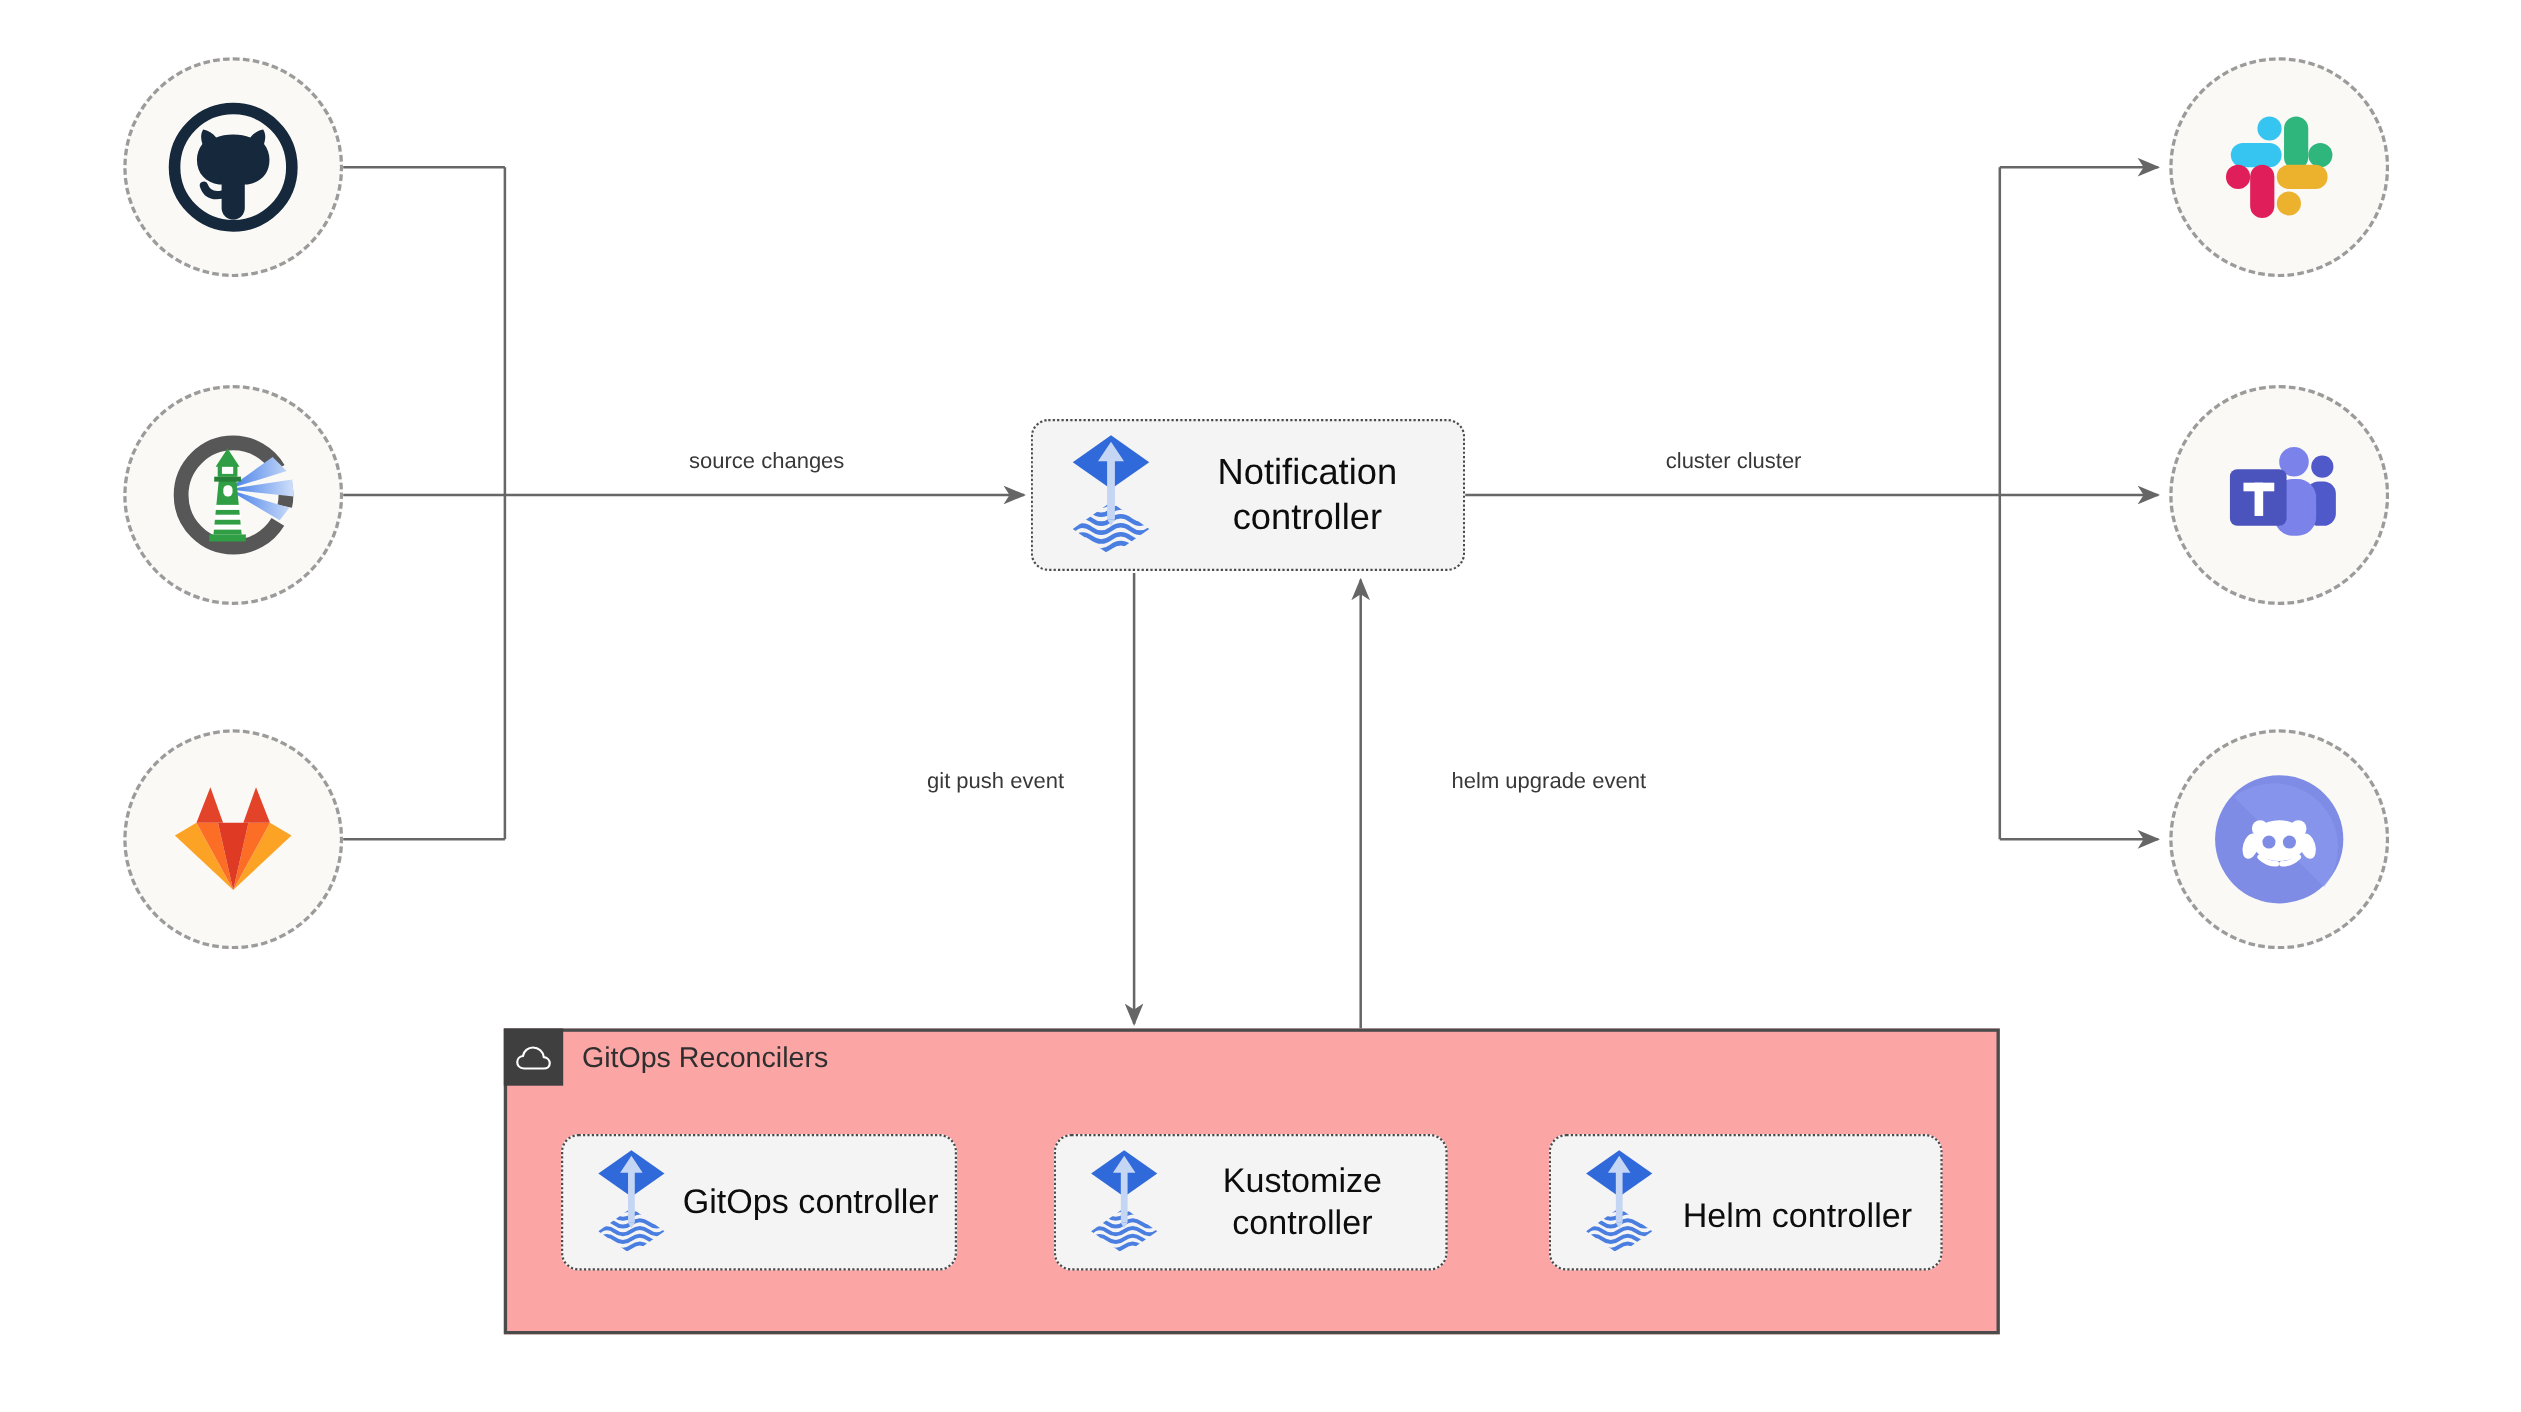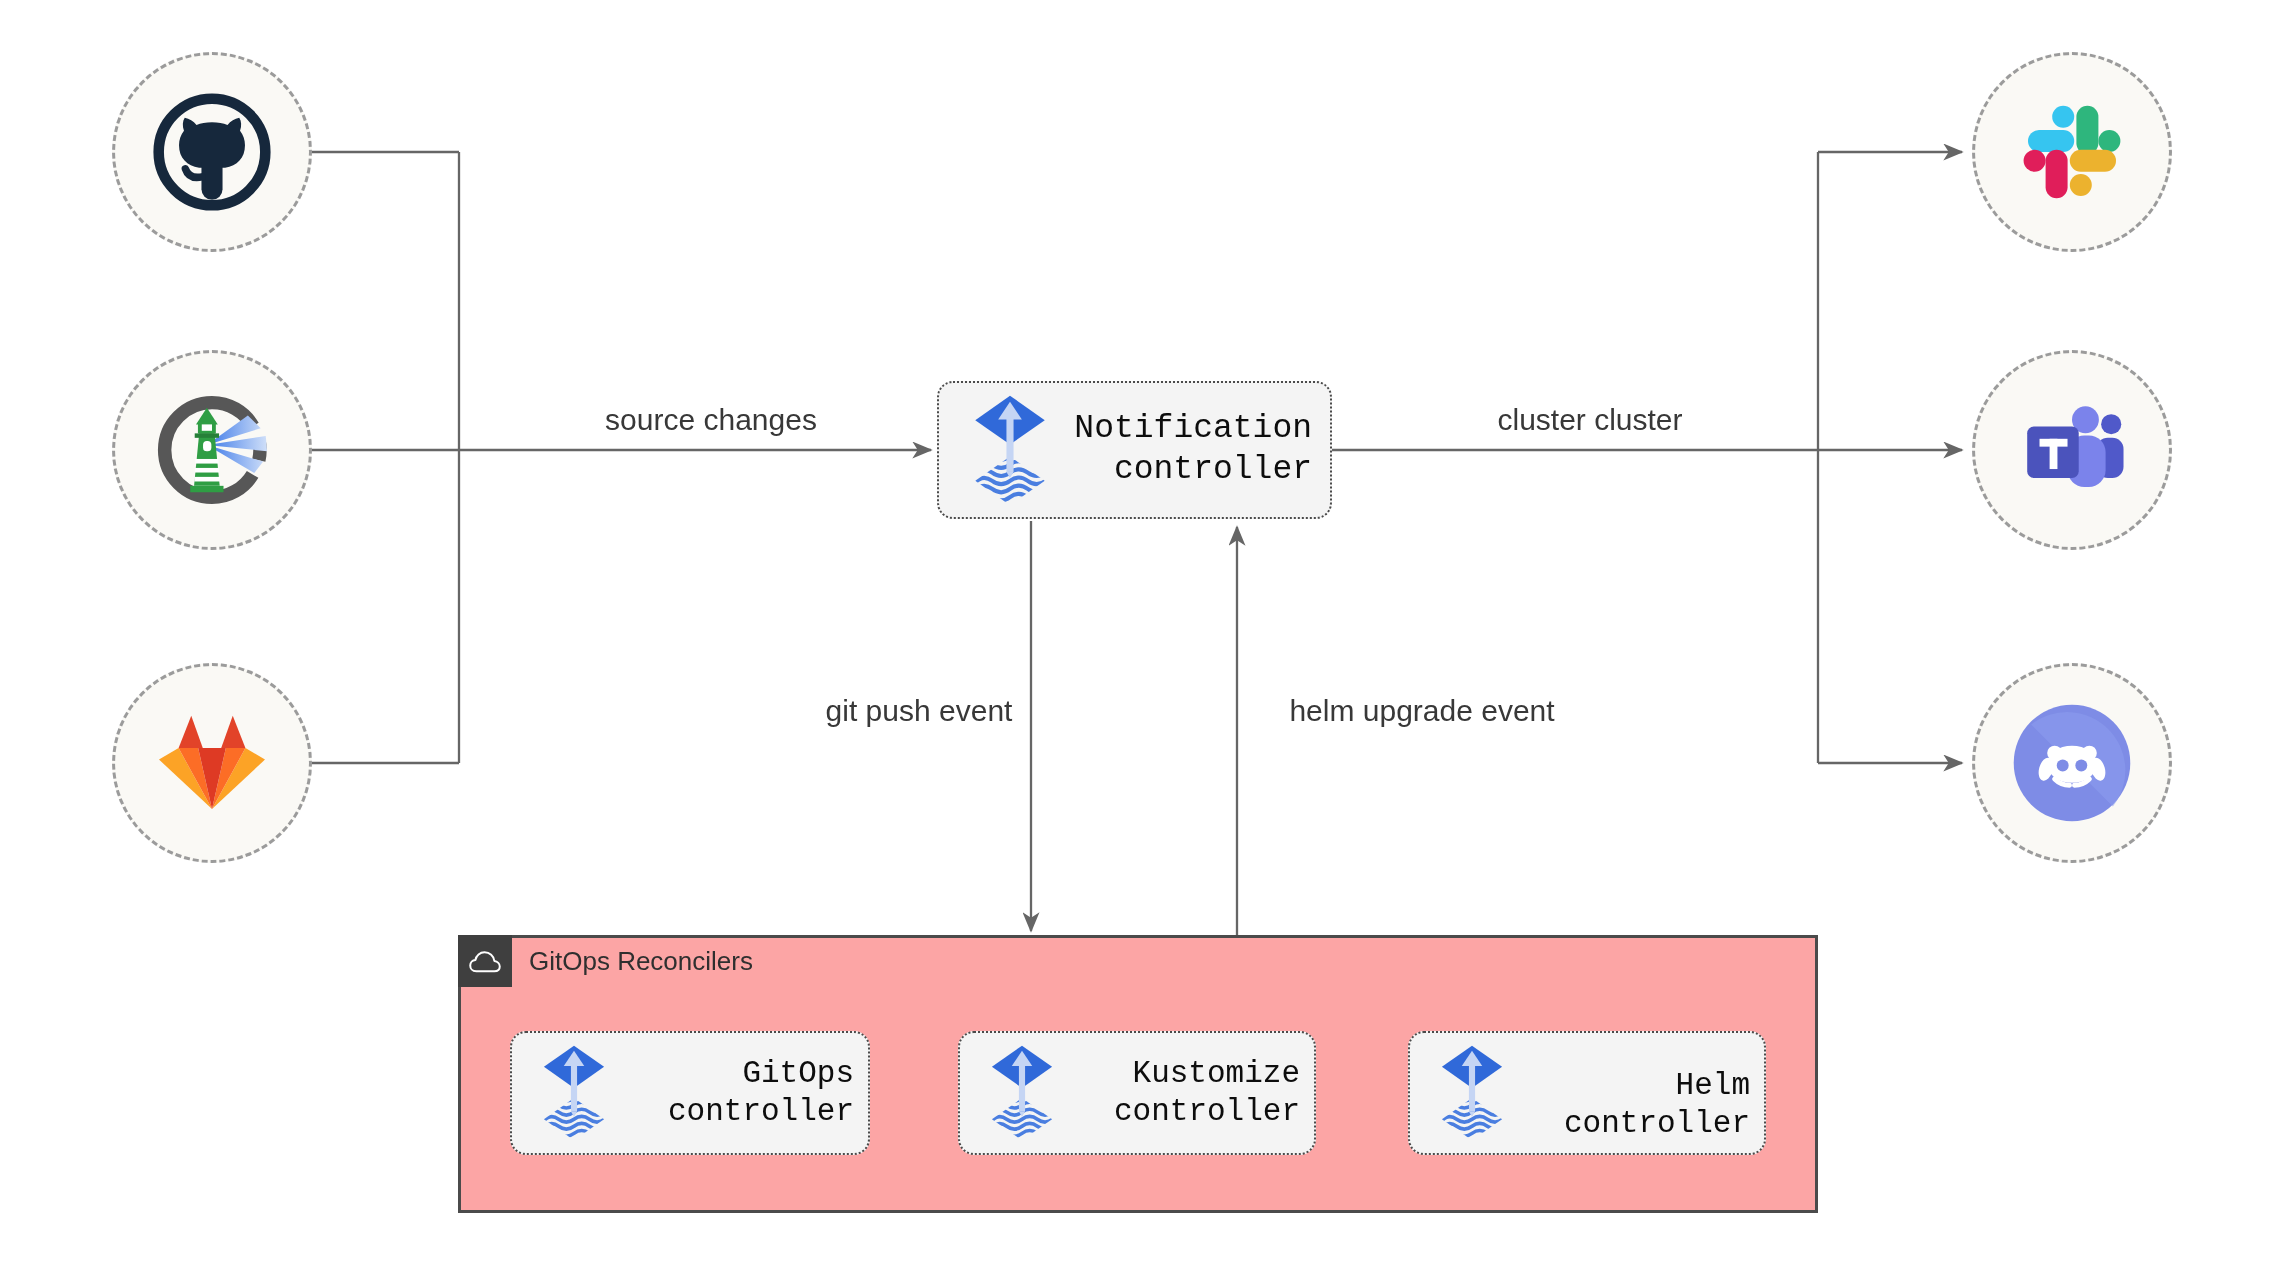--- a/index.html
+++ b/index.html
@@ -11,26 +11,25 @@
   .circle{
     position:absolute;width:200px;height:200px;border-radius:50%;
     border:3px dashed #9b9b9b;background:#faf9f5;box-sizing:border-box;
     display:flex;align-items:center;justify-content:center;
   }
   .node{
     position:absolute;border:2.5px dotted #4a4a4a;border-radius:16px;
     background:#f4f4f4;box-sizing:border-box;display:flex;align-items:center;
   }
   .node-label{
-    flex:1;text-align:right;color:#0d0d0d;line-height:1.24;font-weight:400;font-family:Liberation Mono, monospace;
+    flex:1;text-align:center;color:#0d0d0d;line-height:1.24;font-weight:400;
   }
   .edge-label{
-    position:absolute;transform:translate(-50%,-50%);font-size:30px;color:#383838;
+    position:absolute;transform:translate(-50%,-50%);font-size:20px;color:#383838;
     white-space:nowrap;
-    margin-left:14px;
   }
   .group-box{
     position:absolute;left:458px;top:935px;width:1360px;height:278px;
     border:3px solid #4b4b4b;background:#fca5a5;box-sizing:border-box;
   }
   .group-badge{
     position:absolute;left:-3px;top:-3px;width:54px;height:52px;background:#3f3f3f;
     display:flex;align-items:center;justify-content:center;
   }
   .group-title{

